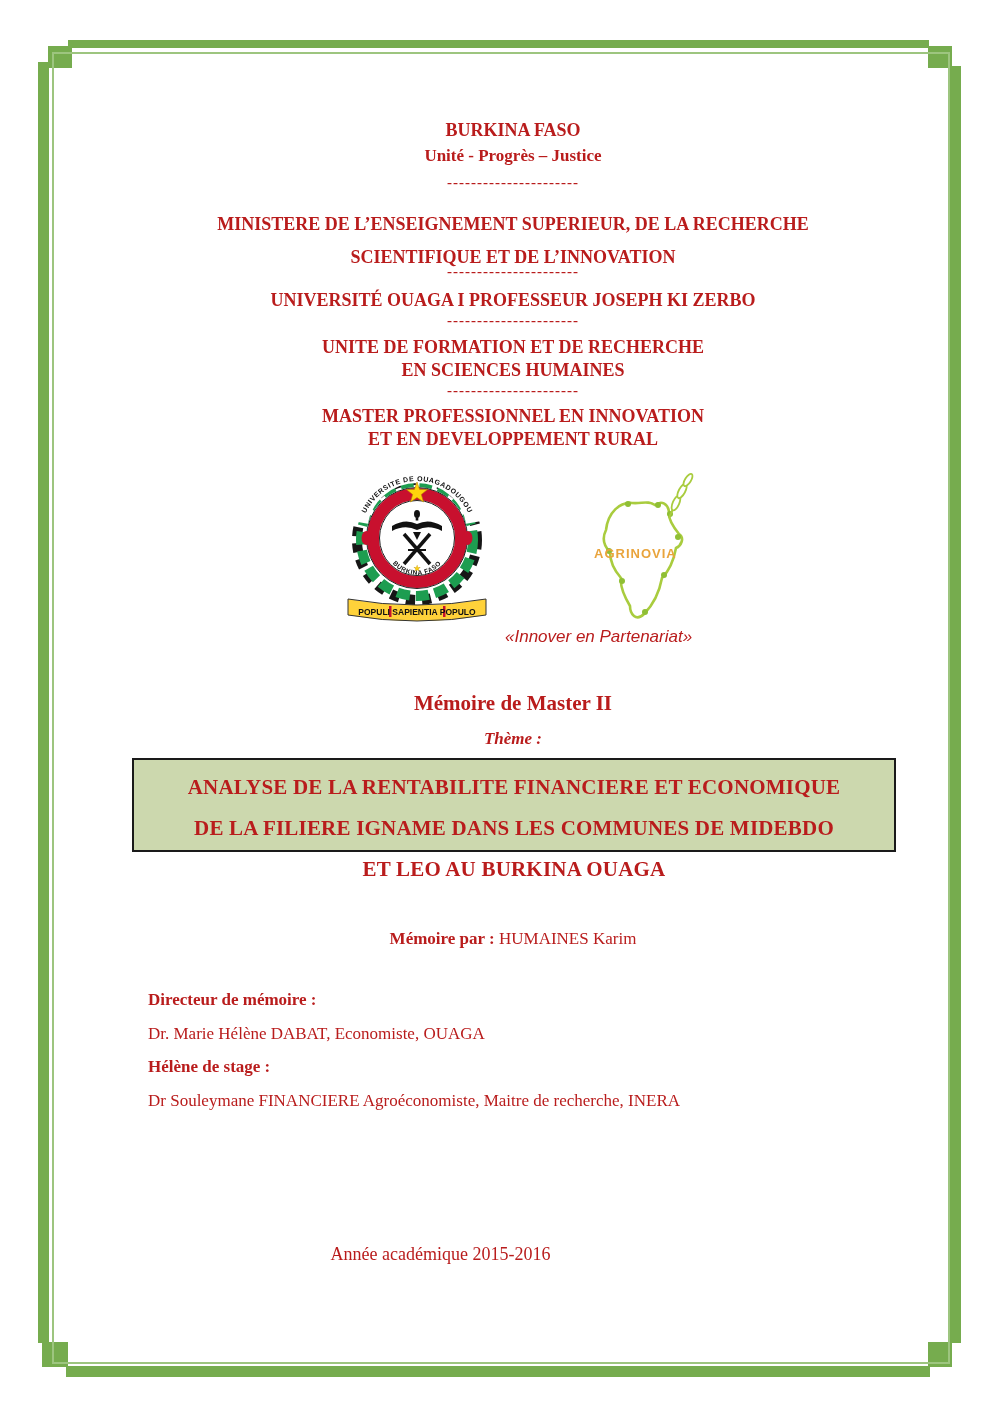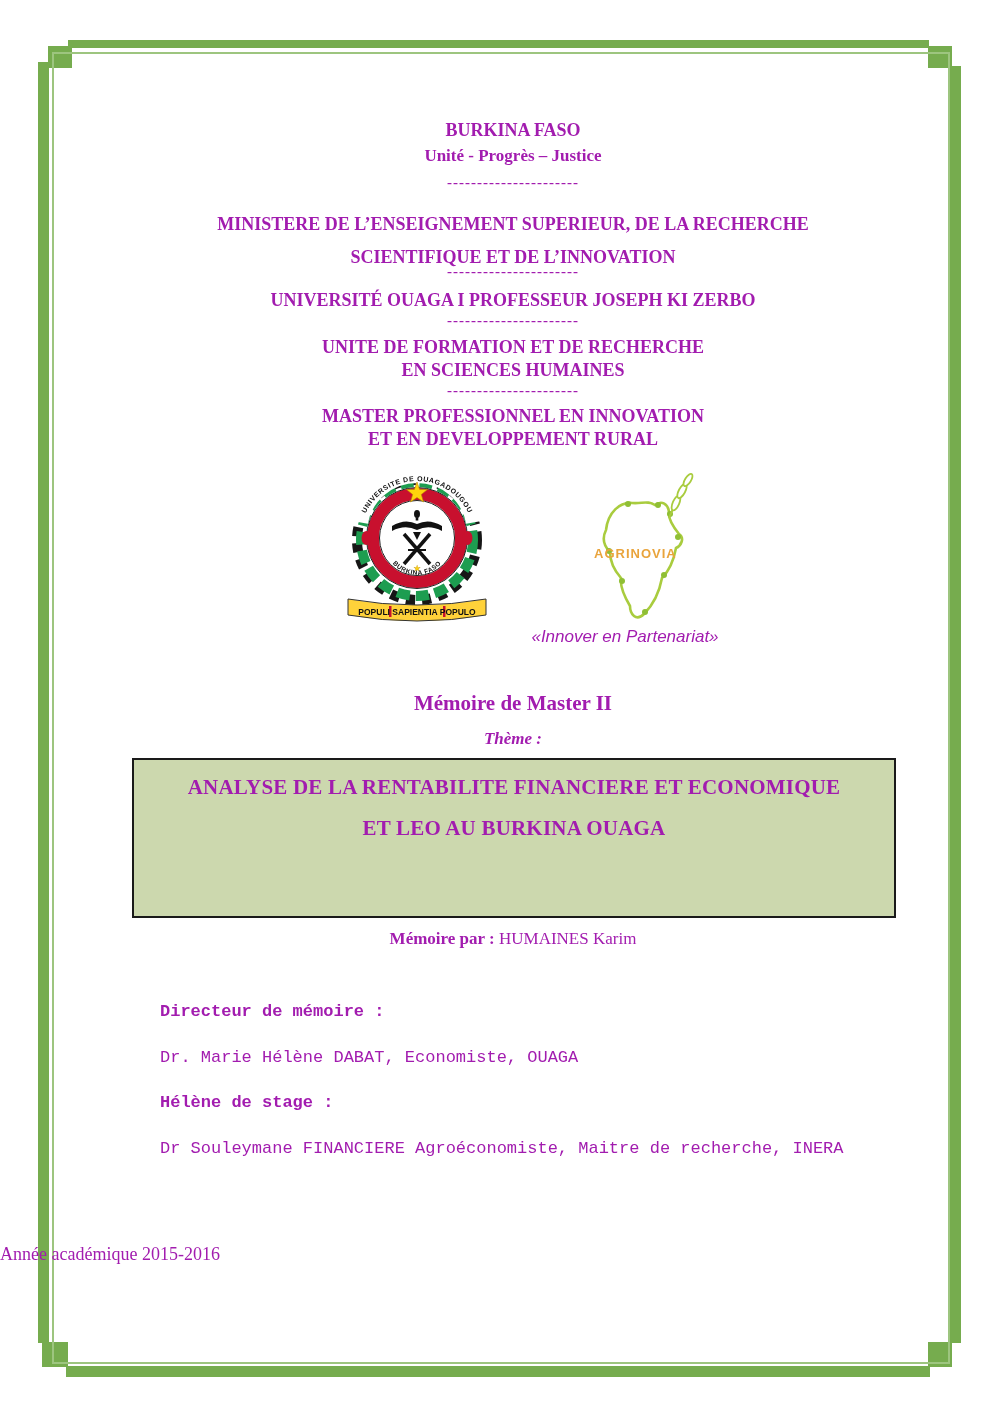--- a/index.html
+++ b/index.html
@@ -1,17 +1,17 @@
 <!DOCTYPE html>
 <html><head>
 <meta charset="utf-8">
 <style>
   html,body{margin:0;padding:0;background:#ffffff;}
   .page{position:relative;width:1000px;height:1415px;background:#fff;overflow:hidden;
-        font-family:"Liberation Serif", serif;color:#a21caf;}
+        font-family:"Liberation Serif", serif;color:#b91c1c;}
 
   
   .fr{position:absolute;background:#76ac4e;}
   .fr-top{left:68px;top:40px;width:861px;height:8px;}
   .fr-tl{left:48px;top:46px;width:24px;height:22px;}
   .fr-left{left:38px;top:62px;width:11px;height:1281px;}
   .fr-tr{left:928px;top:46px;width:24px;height:22px;}
   .fr-right{left:950px;top:66px;width:11px;height:1277px;}
   .fr-bl{left:42px;top:1342px;width:26px;height:25px;}
   .fr-br{left:928px;top:1342px;width:24px;height:25px;}
@@ -33,41 +33,41 @@
   .t-sep3{top:313px;}
   .t-ufr1{top:338px;font-size:18px;}
   .t-ufr2{top:361px;font-size:18px;}
   .t-sep4{top:383px;}
   .t-mas1{top:407px;font-size:18px;}
   .t-mas2{top:430px;font-size:18px;}
 
   
   .crest{position:absolute;left:340px;top:464px;width:154px;height:164px;}
   .agri{position:absolute;left:572px;top:472px;width:148px;height:158px;}
-  .caption{position:absolute;left:505px;top:627px;width:240px;text-align:center;
+  .caption{position:absolute;left:505px;top:627px;width:240px;text-align:left;
            font-family:"Liberation Sans", sans-serif;font-style:italic;font-size:17px;}
 
   
   .t-memoire{top:693px;font-size:21px;}
   .t-theme{top:730px;font-size:17px;font-style:italic;}
-  .titlebox{position:absolute;left:132px;top:758px;width:764px;height:160px;
+  .titlebox{position:absolute;left:132px;top:758px;width:764px;height:94px;
             background:#ccd8ae;border:2px solid #1a1a1a;box-sizing:border-box;
             text-align:center;padding-top:7px;}
   .titlebox .tl{font-size:21px;font-weight:bold;line-height:41px;letter-spacing:.2px;
                 white-space:nowrap;}
 
   .realise{position:absolute;left:13px;top:929px;width:1000px;text-align:center;
            font-size:17px;}
   .realise .lbl{font-weight:bold;}
 
   .supervisors{position:absolute;left:148px;top:983px;font-size:17px;}
-  .supervisors p{margin:12px;line-height:33.5px;white-space:nowrap;font-family:Liberation Mono, monospace;}
+  .supervisors p{margin:0;line-height:33.5px;white-space:nowrap;}
   .supervisors .role{font-weight:bold;}
 
-  .year{position:absolute;left:0;top:1244px;width:881px;text-align:left;font-size:18px;}
+  .year{position:absolute;left:0;top:1244px;width:881px;text-align:center;font-size:18px;}
 </style>
 </head>
 <body>
 
 <div class="page">
 
   <div class="fr fr-top"></div>
   <div class="fr fr-tl"></div>
   <div class="fr fr-left"></div>
   <div class="fr fr-tr"></div>
@@ -157,20 +157,21 @@
     <text x="22" y="86" font-size="13" font-weight="bold" fill="#e9a43c" letter-spacing="1" font-family="Liberation Sans, sans-serif">AGRINOVIA</text>
   </svg>
 
   <div class="caption">«Innover en Partenariat»</div>
 
   <div class="hline t-memoire">Mémoire de Master II</div>
   <div class="hline t-theme">Thème :</div>
 
   <div class="titlebox">
     <div class="tl">ANALYSE DE LA RENTABILITE FINANCIERE ET ECONOMIQUE</div>
+    <div class="tl">DE LA FILIERE IGNAME DANS LES COMMUNES DE MIDEBDO</div>
     <div class="tl">ET LEO AU BURKINA OUAGA</div>
   </div>
 
   <div class="realise">
     <span class="lbl">Mémoire par :</span>
     <span>HUMAINES Karim</span>
   </div>
 
   <div class="supervisors">
     <p class="role">Directeur de mémoire :</p>

